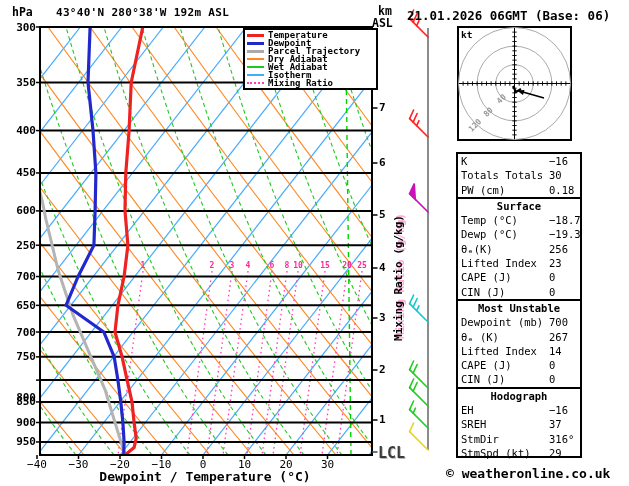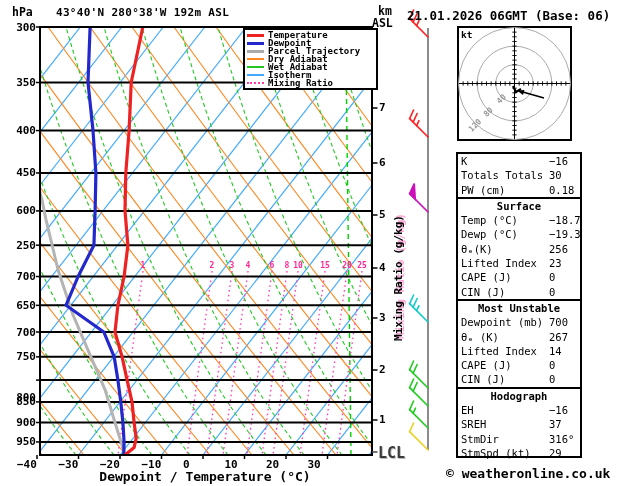--- a/index.html
+++ b/index.html
@@ -9,21 +9,21 @@
   .b{font-weight:bold;}
   
   .title{left:56px;top:6px;font-size:11px;letter-spacing:.3px;}
   .hpa{left:12px;top:5px;font-size:11.5px;}
   .km-u{left:378px;top:4px;font-size:11.5px;}
   .asl-u{left:372px;top:16px;font-size:11.5px;}
   .date{left:407px;top:8px;font-size:12.5px;}
   .copyright{left:446px;top:466px;font-size:13px;}
   
   .ptick{position:absolute;left:2px;width:34px;text-align:right;font-size:11px;font-weight:bold;}
-  .ttick{position:absolute;width:40px;font-size:11px;font-weight:bold;top:458px;}
+  .ttick{position:absolute;width:40px;text-align:center;font-size:11px;font-weight:normal;top:458px;}
   .ktick{position:absolute;left:379px;font-size:11px;font-weight:bold;}
   .mtick{position:absolute;width:16px;text-align:center;top:261px;font-size:8px;font-weight:bold;color:#ff2898;}
   .xaxis-title{left:60px;top:469px;width:290px;text-align:center;font-size:13px;}
   .mix-title{left:398px;top:278px;transform:translate(-50%,-50%) rotate(-90deg);
              font-size:11px;font-weight:bold;text-shadow:2px 2px 0 #ffa8d8;}
   .lcl{left:378px;top:444px;font-size:15px;color:#3a3a3a;text-shadow:1px 1px 0 #bbb;}
   .kt-lab{left:461px;top:29px;font-size:9.5px;}
   
   .legend{left:243px;top:28px;width:135px;height:62px;background:#fff;border:2px solid #000;
           box-sizing:border-box;display:flex;flex-direction:column;justify-content:space-around;padding:1px 0;}

